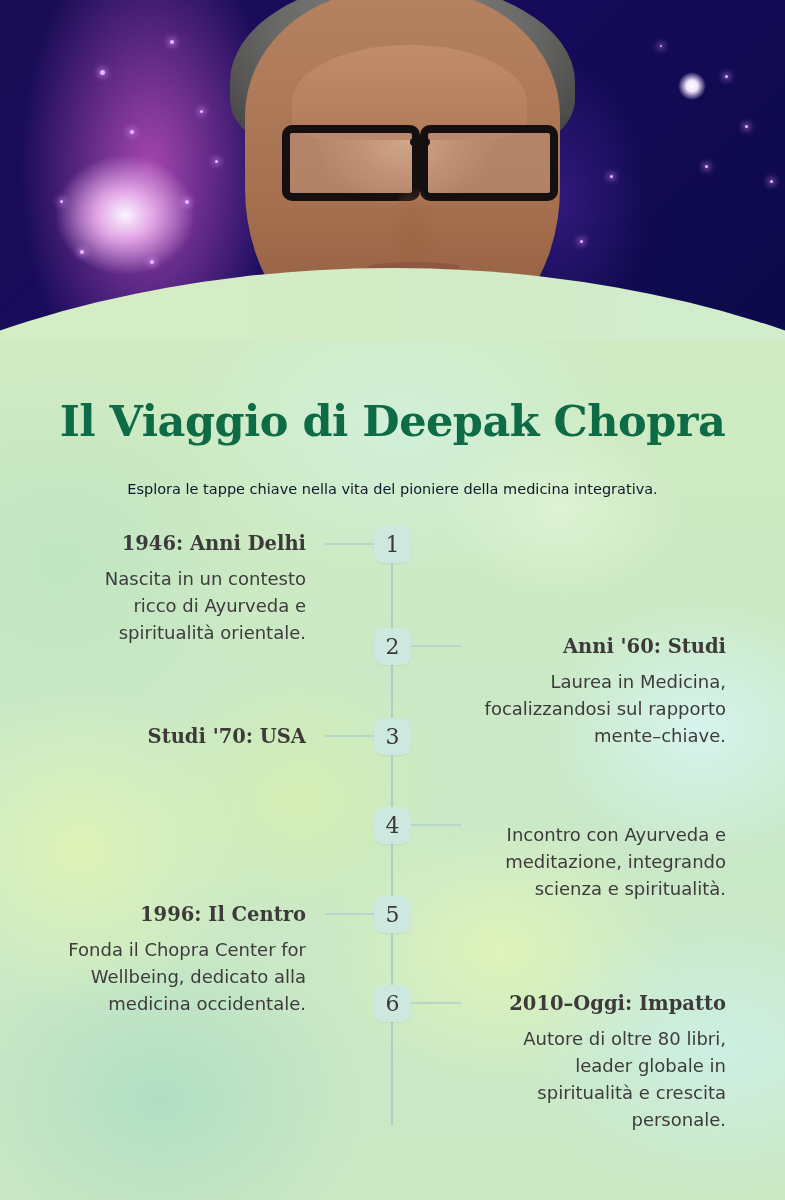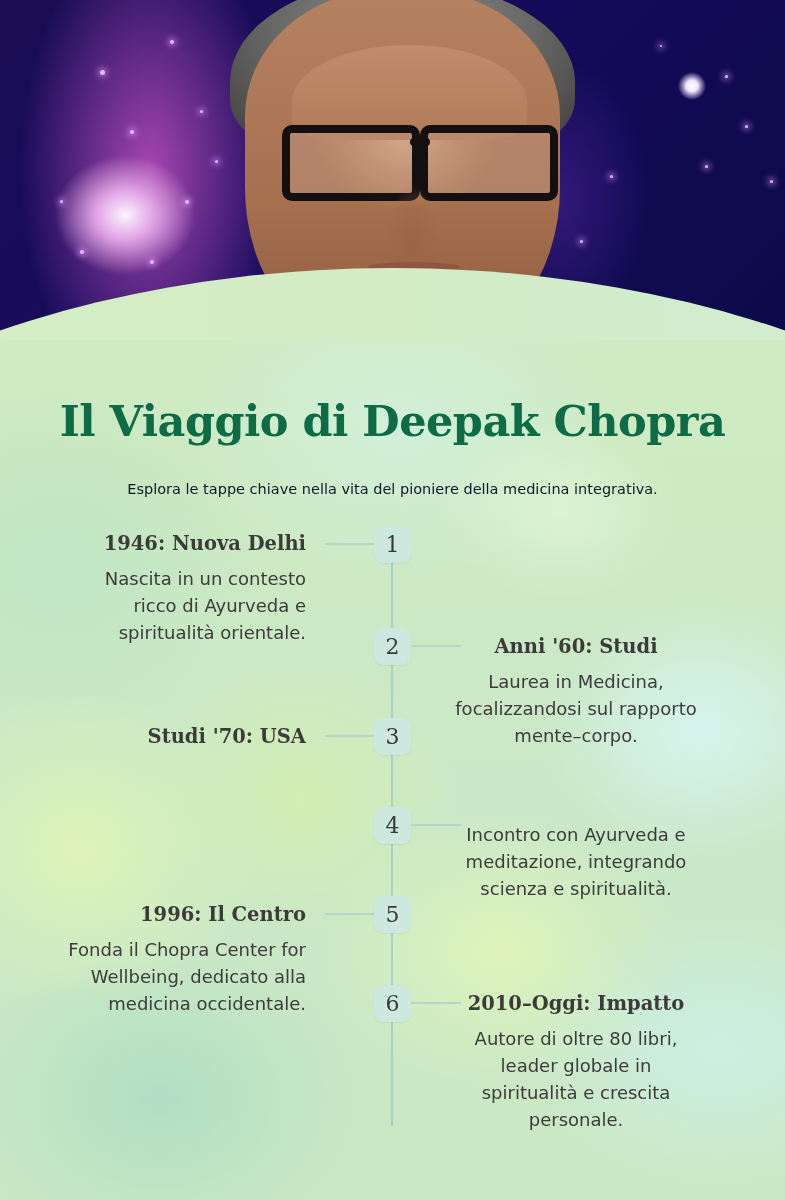--- a/index.html
+++ b/index.html
@@ -81,21 +81,21 @@
   .vline { position:absolute; left:391px; top:544px; width:2px; height:582px; background:#a9cfc8; }
   .badge {
     position:absolute; left:374px; width:37px; height:37px; border-radius:9px;
     background:#cde9df; box-shadow:0 1px 2px rgba(0,0,0,0.06);
     font-family:"DejaVu Serif", serif; font-size:22px; color:#3a3838;
     display:flex; align-items:center; justify-content:center;
   }
   .hline { position:absolute; height:2px; width:50px; background:#b6d6cc; }
   .item { position:absolute; width:240px; }
   .item.left { left:66px; text-align:right; }
-  .item.right { left:451px; text-align:center; width:250px; }
+  .item.right { left:476px; text-align:right; width:250px; }
   .item h3 {
     margin:0; font-family:"DejaVu Serif", serif; font-size:19.5px; font-weight:bold;
     color:#3d3a3a; line-height:26px; white-space:nowrap;
   }
   .item p { margin:8px 0 0; font-size:18px; line-height:27px; color:#3d3b3b; }
 </style>
 </head>
 <body>
 
 <div class="bg"></div>
@@ -133,29 +133,29 @@
 <div class="content">
   <h1 class="title">Il Viaggio di Deepak Chopra</h1>
   <p class="subtitle">Esplora le tappe chiave nella vita del pioniere della medicina integrativa.</p>
 
   <div>
     <div class="vline"></div>
 
     <div class="hline" style="left:325px;top:543px"></div>
     <div class="badge" style="top:526px">1</div>
     <div class="item left" style="top:531px">
-      <h3>1946: Nuova Delhi</h3>
+      <h3>1946: Anni Delhi</h3>
       <p>Nascita in un contesto ricco di Ayurveda e spiritualità orientale.</p>
     </div>
 
     <div class="hline" style="left:411px;top:645px"></div>
     <div class="badge" style="top:628px">2</div>
     <div class="item right" style="top:634px">
       <h3>Anni '60: Studi</h3>
-      <p>Laurea in Medicina, focalizzandosi sul rapporto mente–corpo.</p>
+      <p>Laurea in Medicina, focalizzandosi sul rapporto mente–chiave.</p>
     </div>
 
     <div class="hline" style="left:325px;top:735px"></div>
     <div class="badge" style="top:718px">3</div>
     <div class="item left" style="top:724px">
       <h3>Studi '70: USA</h3>
     </div>
 
     <div class="hline" style="left:411px;top:824px"></div>
     <div class="badge" style="top:807px">4</div>

